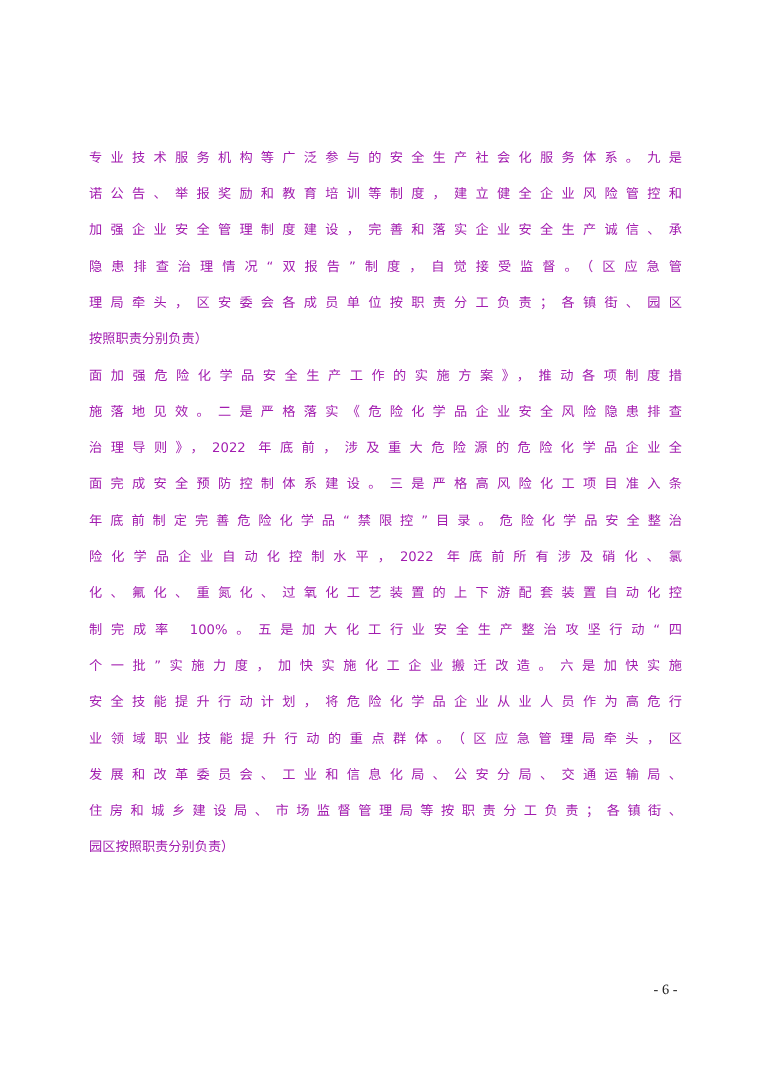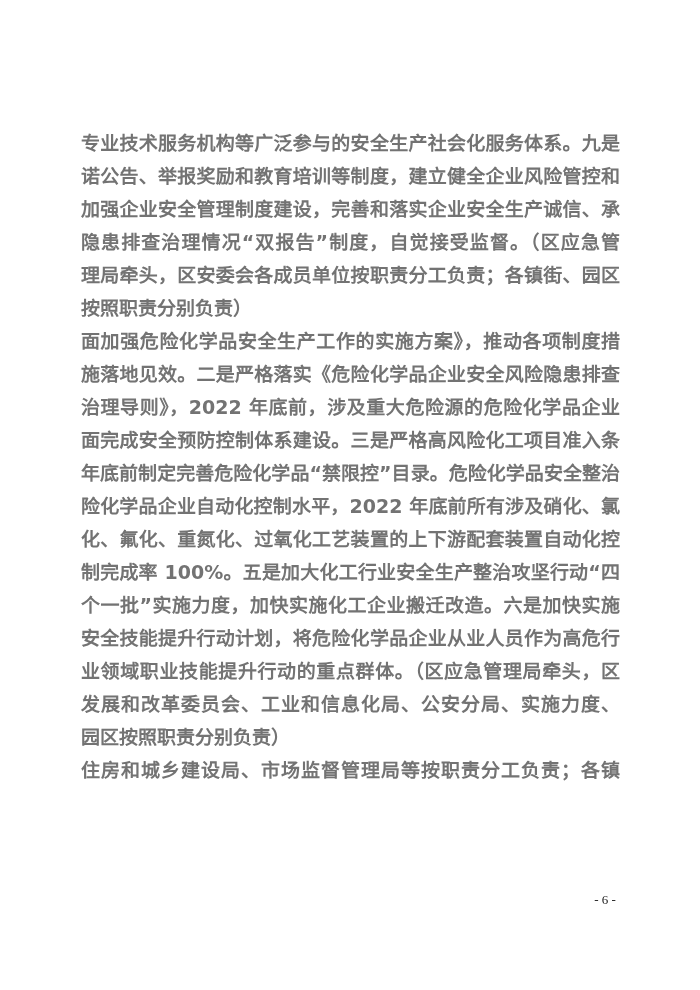--- a/index.html
+++ b/index.html
@@ -19,23 +19,23 @@
     left: 0; top: 0;
     width: 700px;
     height: 990px;
     background: #ffffff;
   }
   .textblock {
     position: absolute;
     left: 81px;
     top: 127px;
     width: 539px;
-    color: #737373;
-    font-size: 19px;
-    font-weight: 700;
+    color: #a21caf;
+    font-size: 12px;
+    font-weight: 400;
     letter-spacing: 0;
   }
   .line {
     height: 33px;
     line-height: 33px;
     box-sizing: border-box;
     overflow: hidden;
   }
   
   .line.j {
@@ -85,22 +85,22 @@
       <div class="line j">施落地见效。二是严格落实《危险化学品企业安全风险隐患排查</div>
       <div class="line j">治理导则》，2022 年底前，涉及重大危险源的危险化学品企业全</div>
       <div class="line j">面完成安全预防控制体系建设。三是严格高风险化工项目准入条</div>
       <div class="line j">年底前制定完善危险化学品“禁限控”目录。危险化学品安全整治</div>
       <div class="line j">险化学品企业自动化控制水平，2022 年底前所有涉及硝化、氯</div>
       <div class="line j">化、氟化、重氮化、过氧化工艺装置的上下游配套装置自动化控</div>
       <div class="line j">制完成率 100%。五是加大化工行业安全生产整治攻坚行动“四</div>
       <div class="line j">个一批”实施力度，加快实施化工企业搬迁改造。六是加快实施</div>
       <div class="line j">安全技能提升行动计划，将危险化学品企业从业人员作为高危行</div>
       <div class="line j">业领域职业技能提升行动的重点群体。（区应急管理局牵头，区</div>
-      <div class="line j">发展和改革委员会、工业和信息化局、公安分局、实施力度、</div>
+      <div class="line j">发展和改革委员会、工业和信息化局、公安分局、交通运输局、</div>
+      <div class="line j">住房和城乡建设局、市场监督管理局等按职责分工负责；各镇街、</div>
       <div class="line end">园区按照职责分别负责）</div>
-      <div class="line j">住房和城乡建设局、市场监督管理局等按职责分工负责；各镇街、</div>
     </div>
 
   </div>
 
   <div class="pagenum">- 6 -</div>
 
 </div>
 
 </body></html>

